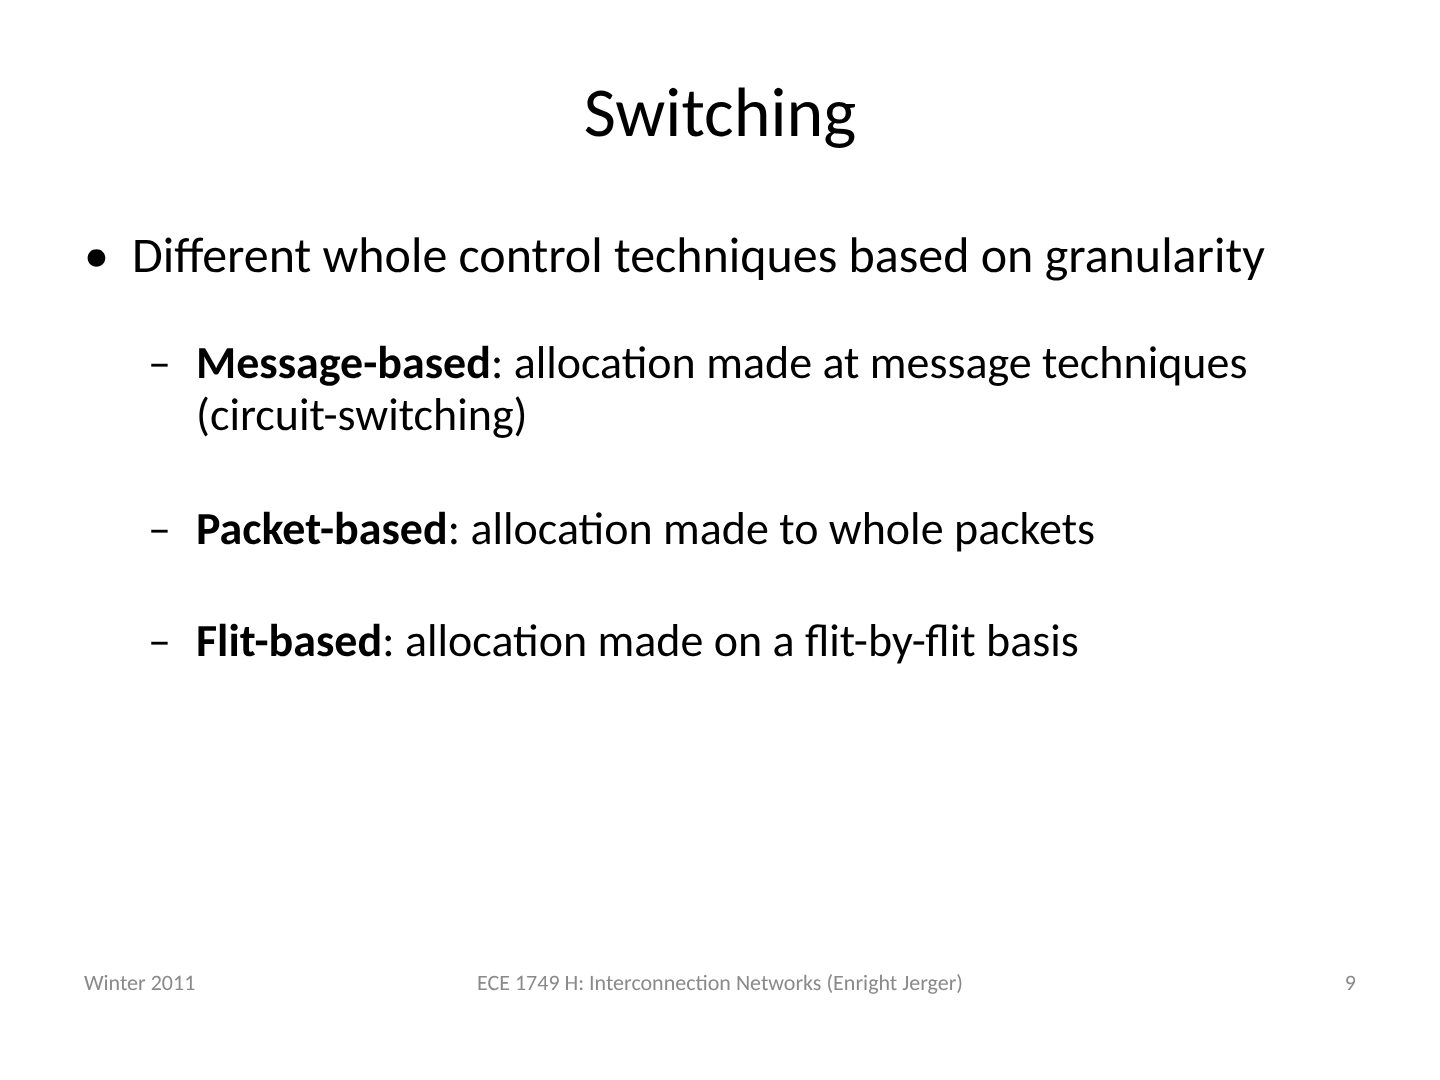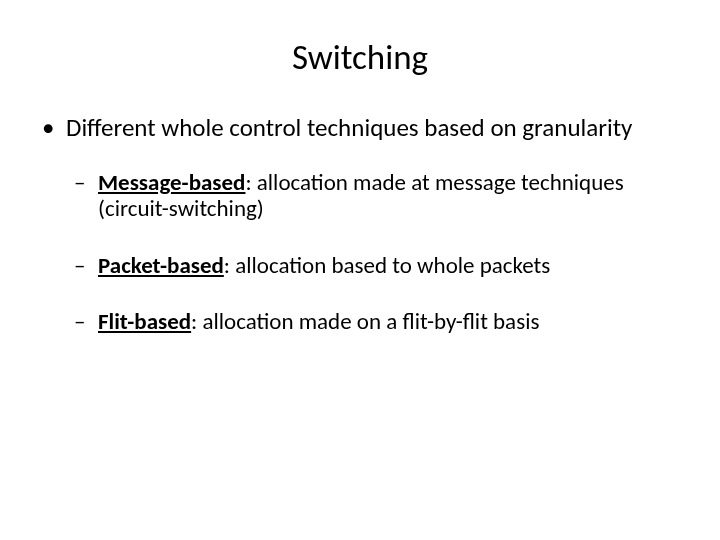--- a/index.html
+++ b/index.html
@@ -4,21 +4,21 @@
 <style>
   * { margin: 0; padding: 0; box-sizing: border-box; }
   html, body { width: 720px; height: 540px; font-family: Calibri, "Segoe UI", Arial, sans-serif; background: #fff; color: #000; }
   .slide { width: 720px; height: 520px; position: relative; padding: 30px 42px 0 42px; }
   .title { text-align: center; font-size: 35px; font-weight: 400; margin-top: 6px; margin-bottom: 36px; }
   .body { font-size: 25px; line-height: 1.15; }
   .lvl1 { margin: 0 0 26px 0; padding-left: 24px; position: relative; }
   .lvl1 .bullet { position: absolute; left: 0; top: 0; }
   .lvl2 { margin: 0 0 30px 32px; padding-left: 24px; position: relative; font-size: 23px; }
   .lvl2 .bullet { position: absolute; left: 0; top: 0; }
-  .term { font-weight: 700; text-decoration: underline; }
+  .term { font-weight: 700; }
   .footer { position: absolute; bottom: 22px; left: 42px; right: 42px; font-size: 11px; color: #8a8a8a; display: flex; justify-content: space-between; align-items: baseline; }
   .footer .center { position: absolute; left: 0; right: 0; text-align: center; }
   .footer .right { margin-left: auto; }
 </style>
 </head>
 <body>
 
 <div class="slide">
 
   <h1 class="title">Switching</h1>
@@ -30,24 +30,29 @@
       <span>Different whole control techniques based on granularity</span>
     </div>
 
     <div class="lvl2">
       <span class="bullet">–</span>
       <span class="term">Message-based</span><span>: allocation made at message techniques (circuit-switching)</span>
     </div>
 
     <div class="lvl2">
       <span class="bullet">–</span>
-      <span class="term">Packet-based</span><span>: allocation based to whole packets</span>
+      <span class="term">Packet-based</span><span>: allocation made to whole packets</span>
     </div>
 
     <div class="lvl2">
       <span class="bullet">–</span>
       <span class="term">Flit-based</span><span>: allocation made on a flit-by-flit basis</span>
     </div>
 
   </div>
 
+  <div class="footer">
+    <span>Winter 2011</span>
+    <span class="center">ECE 1749 H: Interconnection Networks (Enright Jerger)</span>
+    <span class="right">9</span>
+  </div>
 
 </div>
 
 </body></html>

